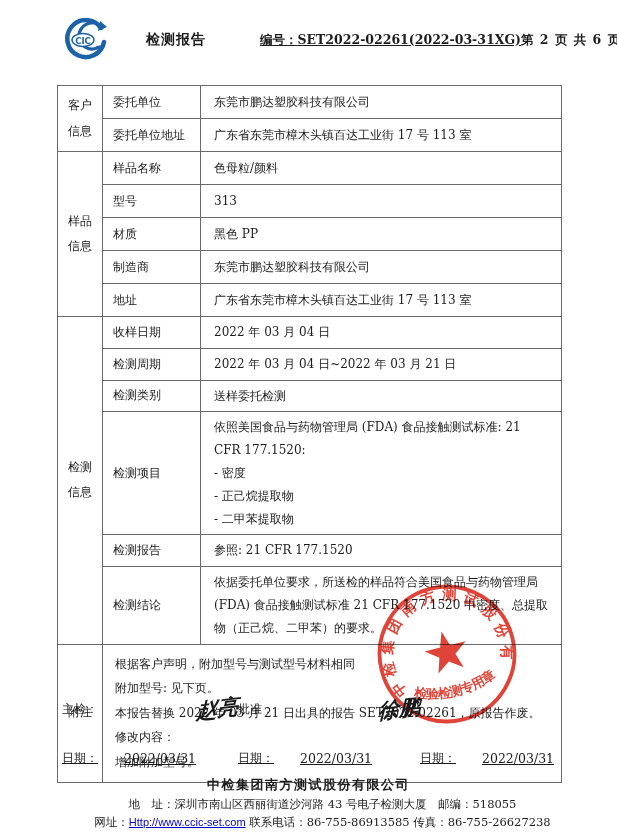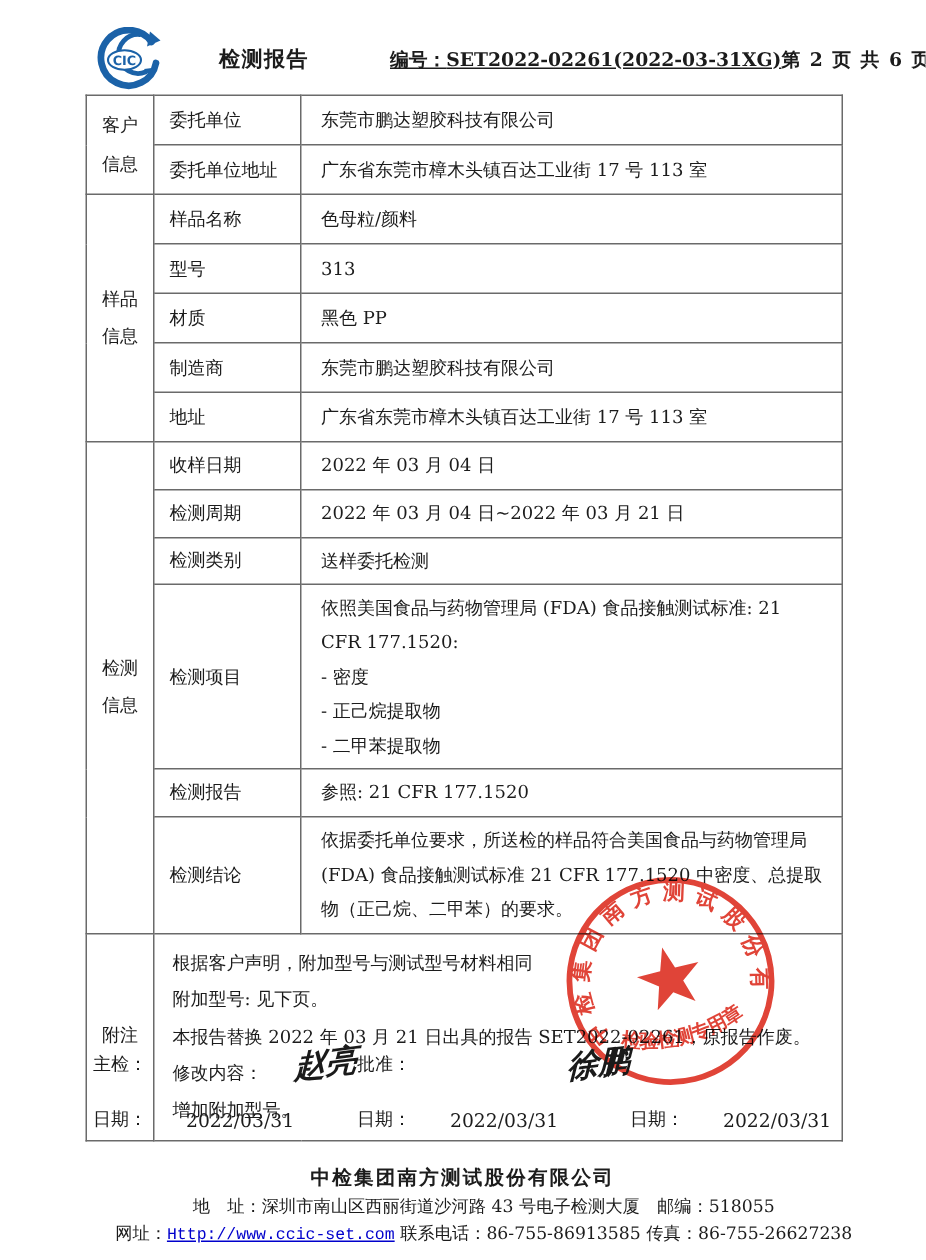--- a/index.html
+++ b/index.html
@@ -8,46 +8,46 @@
     font-family:"DejaVu Serif","Liberation Serif",serif;color:#1c1c1c;
     overflow:hidden;
   }
   
   .header{position:absolute;top:16px;left:60px;right:52px;height:48px;display:flex;align-items:center;}
   .logo-wrap{width:50px;height:44px;flex:0 0 auto;}
   .hdr-title{margin-left:36px;font-size:14px;font-weight:bold;letter-spacing:1px;white-space:nowrap;}
   .hdr-no{margin-left:54px;font-size:12.5px;font-weight:bold;white-space:nowrap;text-decoration:underline;}
   .hdr-page{margin-left:auto;font-size:12.5px;font-weight:bold;white-space:nowrap;letter-spacing:1px;}
   
-  table.report{position:absolute;top:63px;left:57px;width:504px;border-collapse:collapse;table-layout:fixed;}
+  table.report{position:absolute;top:85px;left:57px;width:504px;border-collapse:collapse;table-layout:fixed;}
   table.report td{border:1px solid #6a6a6a;font-size:12px;vertical-align:middle;word-break:break-word;}
   td.section{text-align:center;line-height:2.1;padding:4px 6px;}
   td.flabel{padding:4px 6px 4px 10px;}
   td.fvalue{padding:4px 10px 4px 13px;line-height:1.9;white-space:pre-line;}
   tr.h33{height:33px;}
   tr.h26{height:26px;}
   td.notes-val{padding:7px 12px;line-height:2.05;white-space:pre-line;}
   
   .signoff{position:absolute;top:686px;left:62px;width:500px;}
   .sig-row{display:grid;grid-template-columns:176px 182px 142px;align-items:center;height:46px;}
   .sig-cell{display:flex;align-items:center;font-size:12px;white-space:nowrap;justify-content:space-between;}
   .sig-name{display:inline-block;font-size:21px;font-weight:bold;font-style:italic;
             transform:rotate(-7deg) skewX(-8deg);margin-left:16px;color:#1a1a1a;z-index:6;position:relative;}
   .sig-scribble{margin-left:14px;}
-  .date-row{display:grid;grid-template-columns:176px 182px 142px;margin-top:6px;}
+  .date-row{display:grid;grid-template-columns:176px 182px 142px;margin-top:18px;text-decoration:underline;}
   .date-cell{display:flex;align-items:center;font-size:12px;white-space:nowrap;}
   .date-val{margin-left:26px;font-size:12.5px;}
   
   .stamp{position:absolute;left:370px;top:577px;width:154px;height:154px;
          transform:rotate(-14deg);opacity:.88;mix-blend-mode:multiply;z-index:5;pointer-events:none;}
   
   .footer{position:absolute;top:776px;left:0;width:617px;text-align:center;}
   .f-company{font-size:13px;font-weight:bold;letter-spacing:1.5px;}
   .f-line{font-size:11.5px;margin-top:3px;margin-left:28px;}
-  .f-url{color:#0000cc;text-decoration:underline;font-family:Liberation Mono, monospace;font-size:11px;}
+  .f-url{color:#0000cc;text-decoration:underline;font-family:Liberation Sans, sans-serif;font-size:11px;}
 </style>
 </head>
 <body>
 
 <div class="header">
   <div class="logo-wrap">
     <svg viewBox="0 0 50 44" width="50" height="44">
       <g fill="none" stroke="#1b62a8">
         <path d="M41 10 A 18.5 18.5 0 1 0 44 24" stroke-width="4.5" stroke-linecap="round"></path>
         <path d="M33 5 A 13 13 0 1 0 37 30" stroke-width="3.2" stroke-linecap="round"></path>

